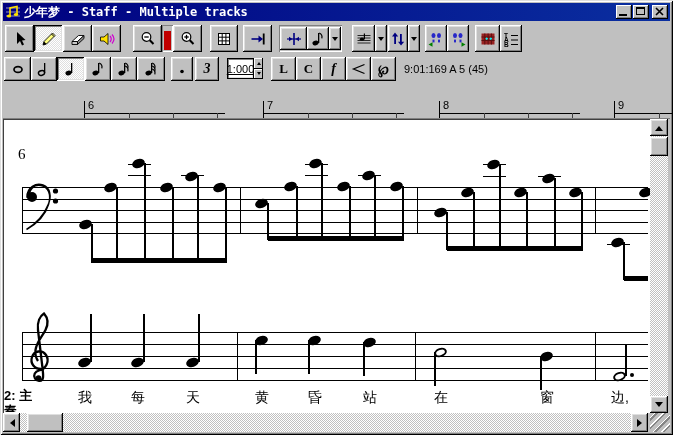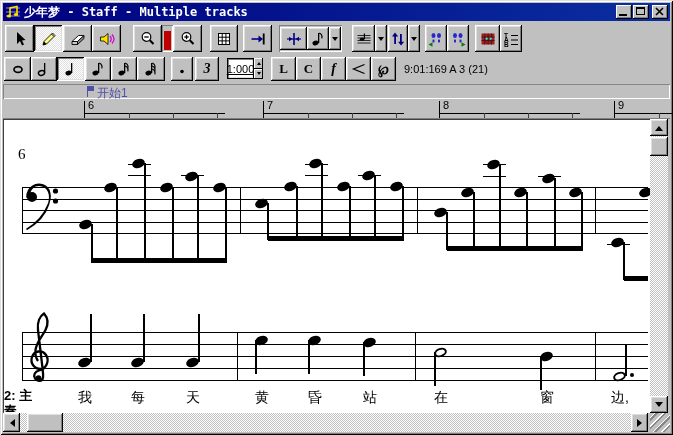--- a/index.html
+++ b/index.html
@@ -359,27 +359,23 @@
       <div class="tbtn letter" style="width: 25px;">C</div>
       <div class="tbtn letter italic" style="width: 25px;">f</div>
       <div class="tbtn" style="width: 25px;">
         <span style="display: flex; align-items: center; justify-content: center;">
           <svg width="16" height="16" viewBox="0 0 16 16">
             <path d="M13.5 3.5 L2.5 8 L13.5 12.5" fill="none" stroke="#000" stroke-width="1.3"></path>
           </svg>
         </span>
       </div>
       <div class="tbtn letter" style="width: 25px;">℘</div>
-      <div class="status-text" style="margin-left: 8px;">9:01:169 A 3 (21)</div>
+      <div class="status-text" style="margin-left: 8px;">9:01:169 A 5 (45)</div>
     </div>
 
-  <div class="marker-strip">
-    <span class="marker-flag"></span>
-    <span class="marker-label">开始1</span>
-  </div>
 
   <div class="ruler" id="ruler">
       <div class="vl" style="left: 81px; top: 2px; height: 17px;"></div>
       <div class="ruler-num" style="left: 85px;">6</div>
       <div class="hl" style="left: 82px; top: 14px; width: 140px;"></div>
       <div class="vl" style="left: 126px; top: 14px; height: 5px; background: rgb(64, 64, 64);"></div>
       <div class="vl" style="left: 170px; top: 14px; height: 5px; background: rgb(64, 64, 64);"></div>
       <div class="vl" style="left: 214px; top: 14px; height: 5px; background: rgb(64, 64, 64);"></div>
       <div class="vl" style="left: 260px; top: 2px; height: 17px;"></div>
       <div class="ruler-num" style="left: 264px;">7</div>

